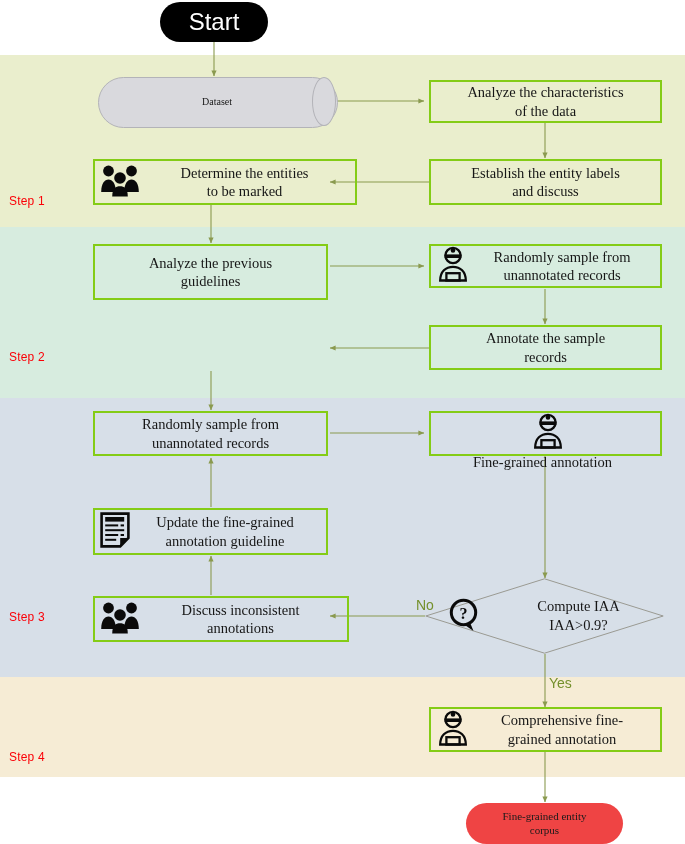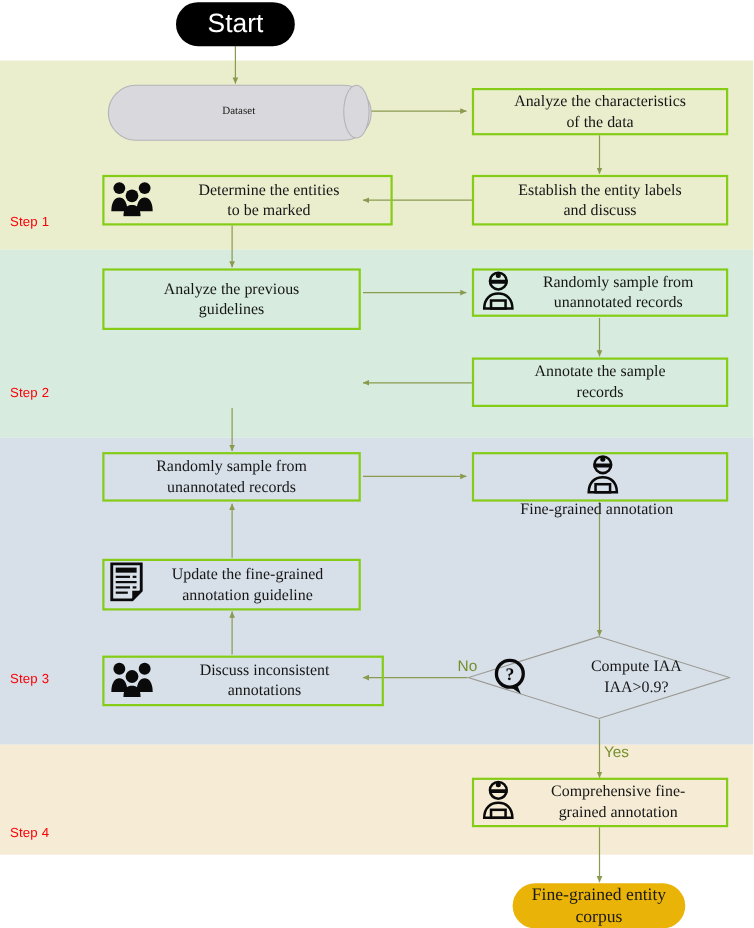--- a/index.html
+++ b/index.html
@@ -22,21 +22,21 @@
   .proc .txt{font-size:14.5px;color:#161616;line-height:1.25;}
   .proc.with-icon{justify-content:flex-start;}
   .proc.with-icon .txt{flex:1;text-align:center;padding-right:6px;}
 
   .icon{flex:0 0 auto;display:block;margin-left:5px;}
 
   
   .pill{border-radius:22px;}
   .pill.start{background:#000000;color:#ffffff;
      font-family:"Liberation Sans","DejaVu Sans",sans-serif;font-size:24px;}
-  .pill.end{background:#eab308;color:#1a1a1a;font-size:16px;line-height:1.25;}
+  .pill.end{background:#ef4444;color:#1a1a1a;font-size:11px;line-height:1.25;}
 
   
   .cyl{position:absolute;}
   .cyl .body{position:absolute;left:0;top:0;width:100%;height:100%;
       background:#d9d9dd;border:1px solid #b3b3b8;
       border-radius:50% / 50%;}
   .cyl .lbl{position:absolute;left:0;top:0;width:100%;height:100%;
       display:flex;align-items:center;justify-content:center;
       font-size:10px;color:#161616;}
 

